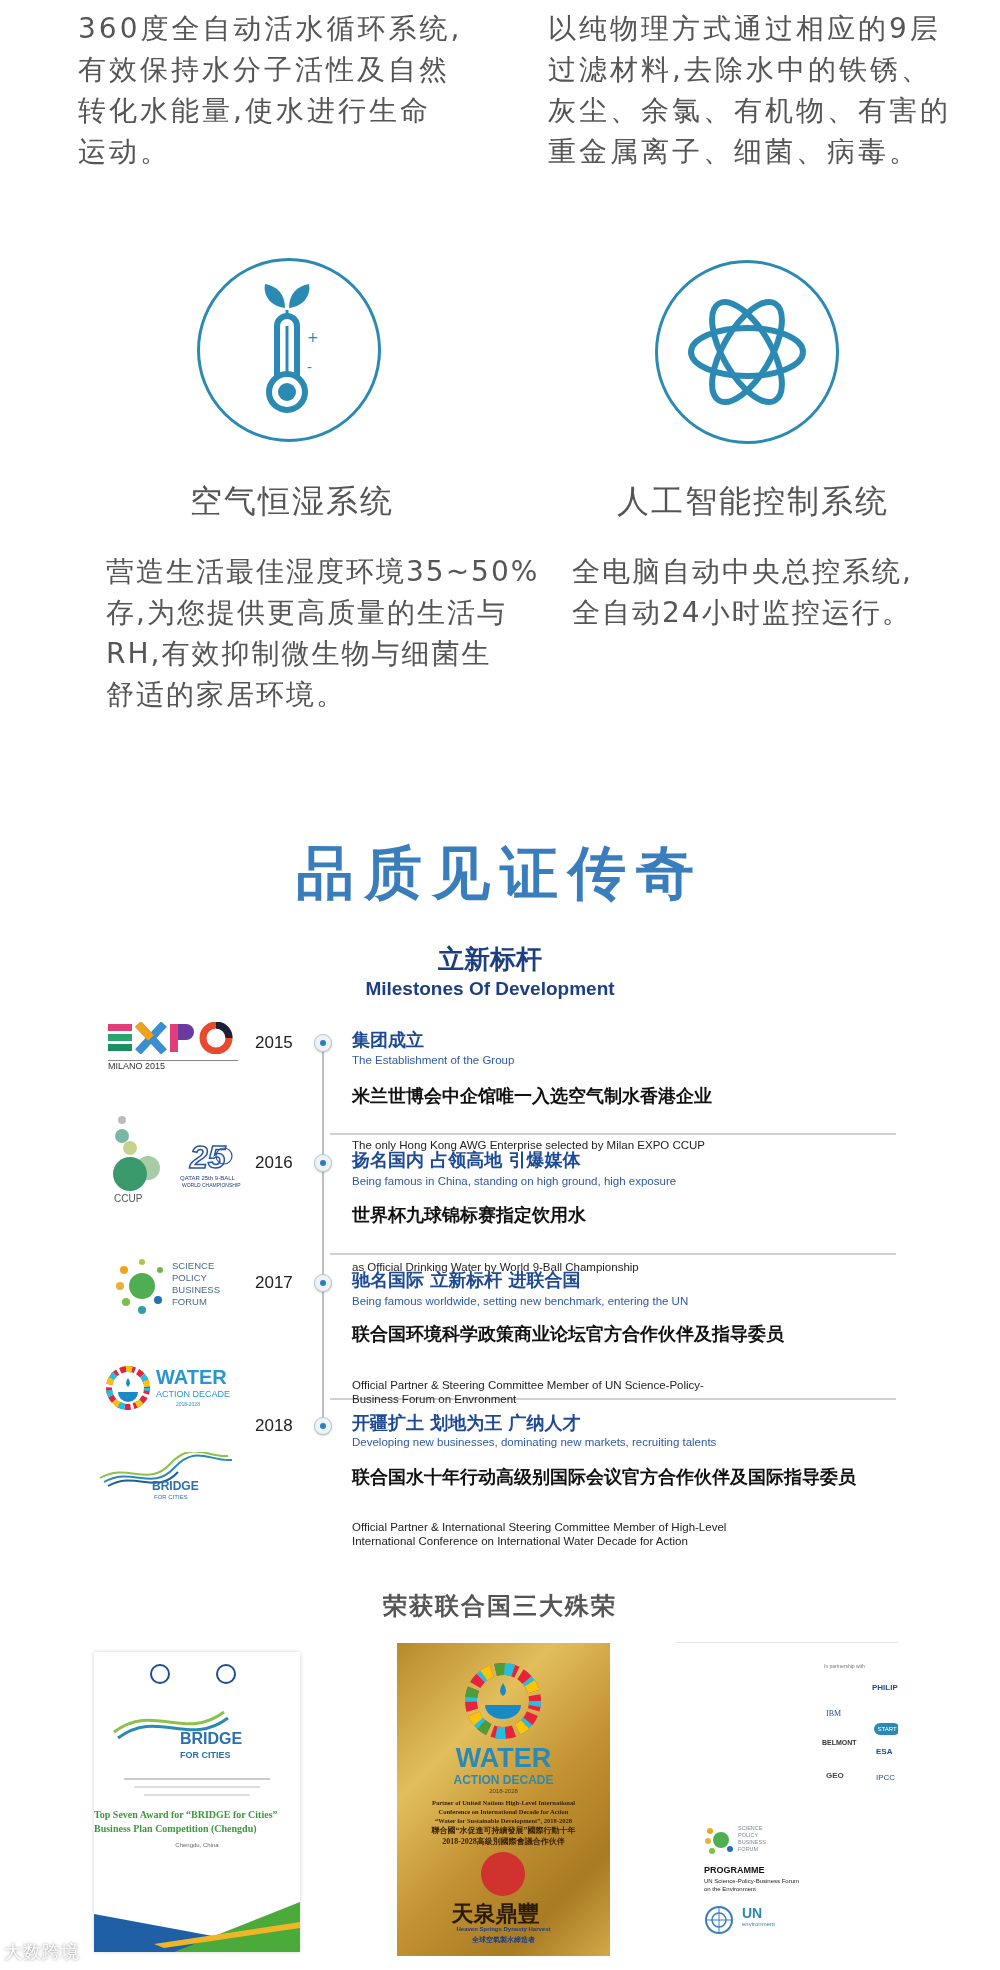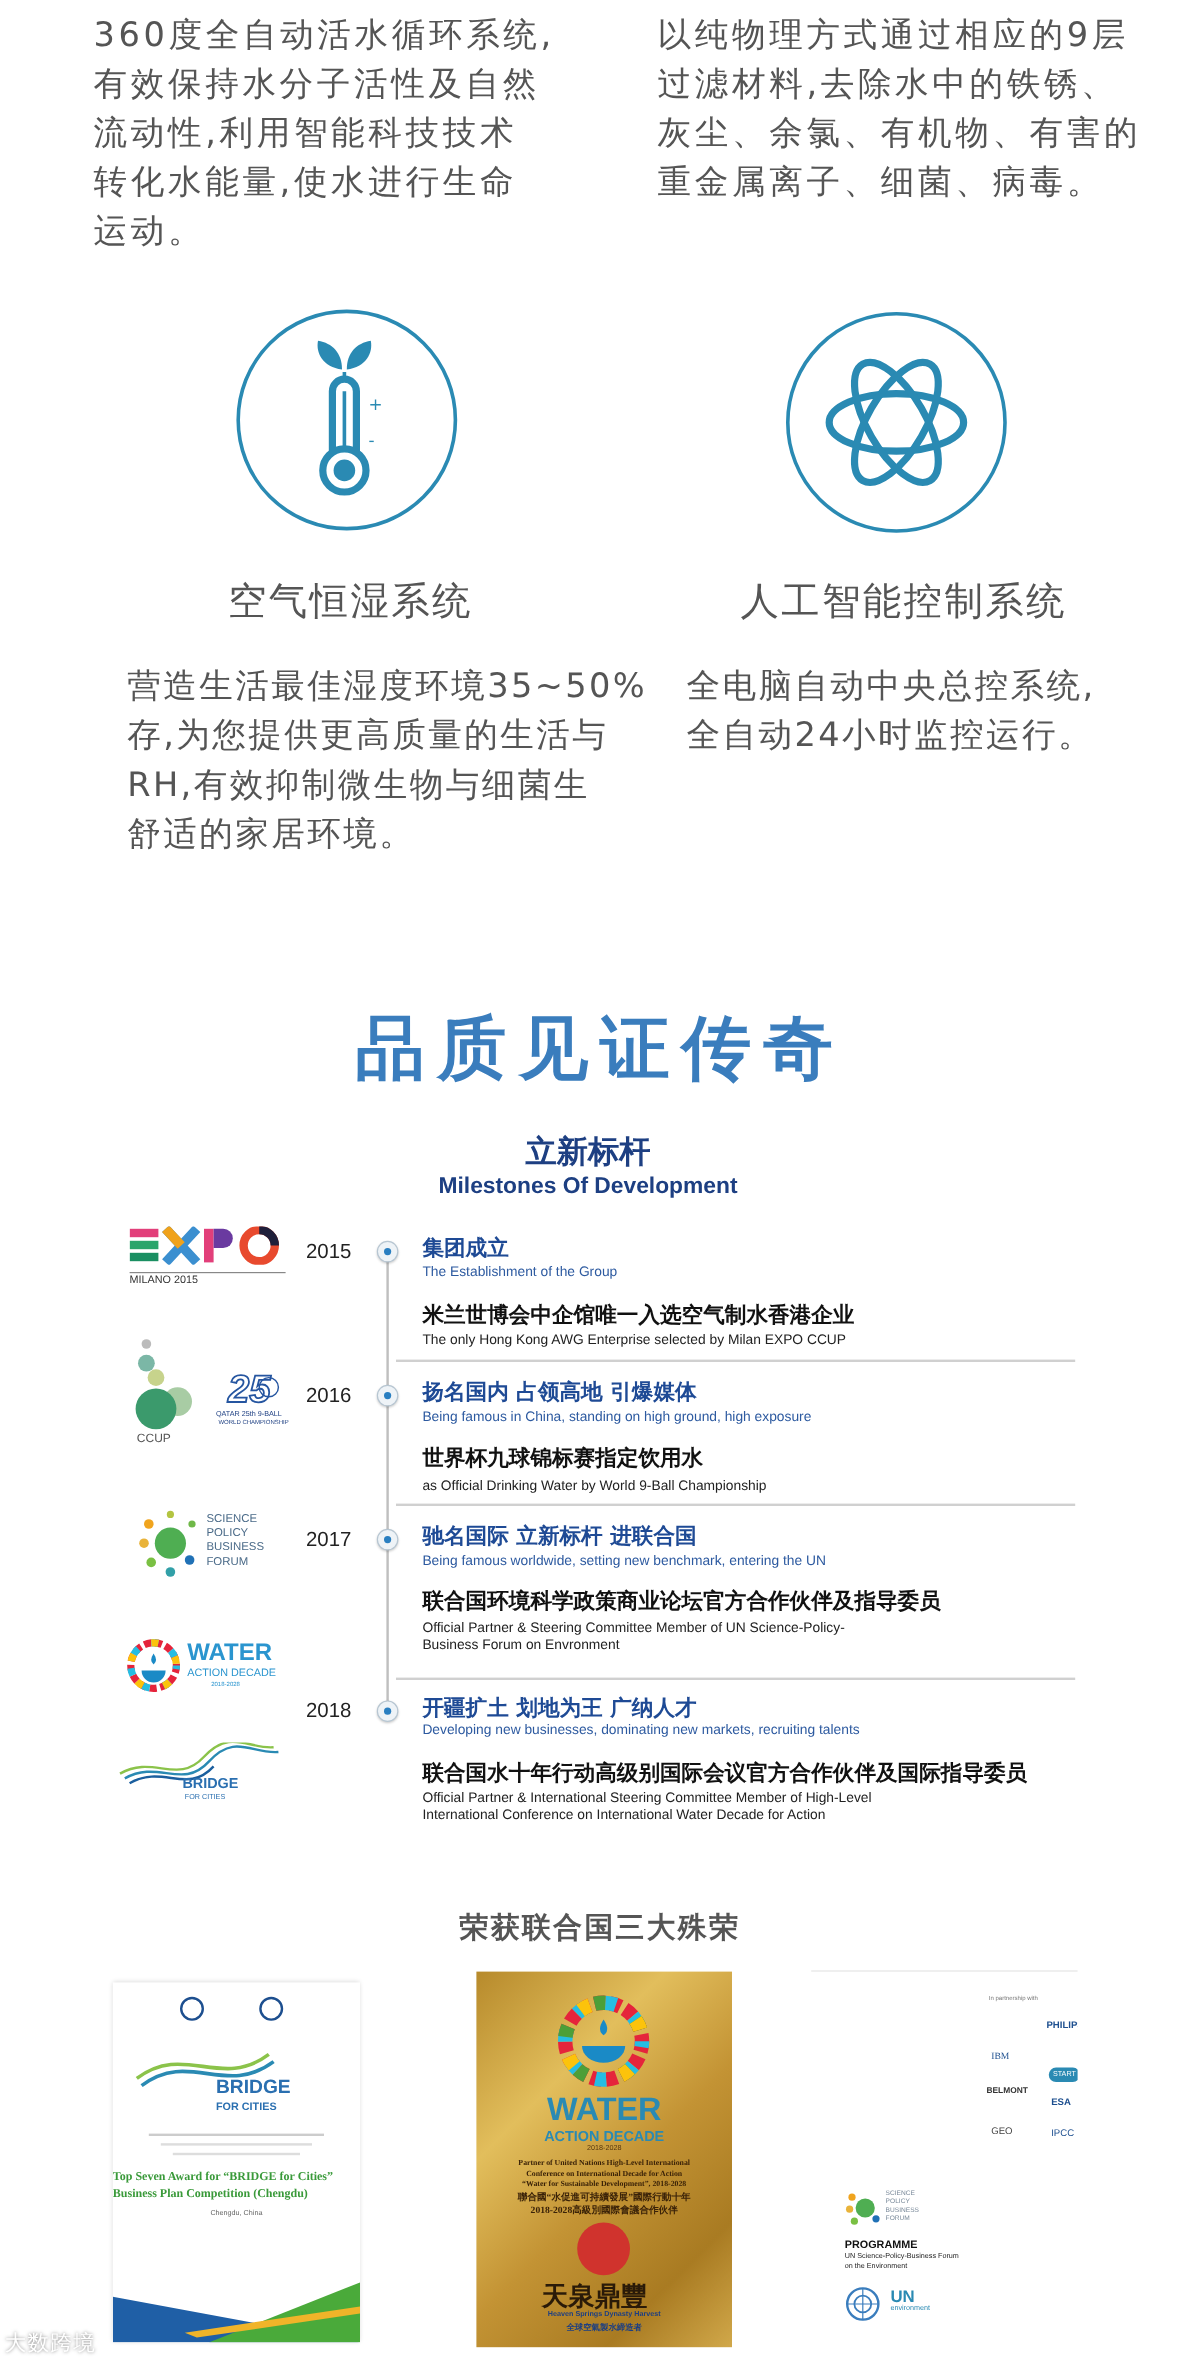--- a/index.html
+++ b/index.html
@@ -29,39 +29,38 @@
   .timeline-line { position: absolute; left: 322px; top: 1044px; width: 2px; height: 390px; background: #bfbfbf; }
   .divider { position: absolute; left: 330px; width: 566px; height: 2px; background: #d0d0d0; }
 
   .year { position: absolute; left: 255px; font-size: 17px; color: #222; font-family: "Liberation Sans", sans-serif; }
   .dot { position: absolute; left: 314px; width: 18px; height: 18px; border-radius: 50%; background: #eef3f7; border: 1px solid #b7c6d2; box-shadow: 0 1px 2px rgba(0,0,0,0.2); }
   .dot::after { content: ""; position: absolute; left: 5px; top: 5px; width: 6px; height: 6px; border-radius: 50%; background: #2a7fc1; }
 
   .ms-head { position: absolute; left: 352px; font-size: 18px; color: #1e4a95; white-space: nowrap; font-weight: bold; }
   .ms-head-en { position: absolute; left: 352px; font-size: 11.5px; color: #2d5aa0; font-family: "Liberation Sans", sans-serif; white-space: nowrap; }
   .ms-detail { position: absolute; left: 352px; font-size: 18px; color: #111; white-space: nowrap; font-weight: bold; }
-  .ms-detail-en { position: absolute; left: 352px; font-size: 11.5px; color: #222; font-family: "Liberation Sans", sans-serif; line-height: 14px; }
+  .ms-detail-en { position: absolute; left: 352px; font-size: 11.5px; color: #222; font-family: "Liberation Sans", sans-serif; line-height: 14px; margin-top: 28px; }
 
   .logo { position: absolute; }
   #honors-title { position: absolute; left: 0; width: 1000px; top: 1590px; text-align: center; font-size: 24px; font-weight: bold; color: #555; letter-spacing: 2px; }
 
   .cert { position: absolute; overflow: hidden; }
   #cert1 { left: 94px; top: 1652px; width: 206px; height: 300px; background: #fff; box-shadow: 0 0 4px rgba(0,0,0,0.18); }
   #cert2 { left: 397px; top: 1643px; width: 213px; height: 313px; background: linear-gradient(135deg, #b78a2b 0%, #e2be5c 30%, #c39334 55%, #a97b22 80%, #d1a84a 100%); }
   #cert3 { left: 676px; top: 1642px; width: 222px; height: 310px; background: #fff; border-top: 1px solid #e5e5e5; }
 
   .watermark { position: absolute; left: 4px; top: 1940px; font-size: 18px; color: #ffffff; text-shadow: 0 0 3px rgba(0,0,0,0.5); font-weight: normal; letter-spacing: 1px; }
 </style>
 </head>
 <body>
 
 <div class="para" id="p1">
   <span class="ln">360度全自动活水循环系统,</span>
   <span class="ln">有效保持水分子活性及自然</span>
-  <span class="ln">流动性,利用智能科技技术</span>
   <span class="ln">转化水能量,使水进行生命</span>
   <span class="ln">运动。</span>
 </div>
 <div class="para" id="p2">
   <span class="ln">以纯物理方式通过相应的9层</span>
   <span class="ln">过滤材料,去除水中的铁锈、</span>
   <span class="ln">灰尘、余氯、有机物、有害的</span>
   <span class="ln">重金属离子、细菌、病毒。</span>
 </div>
 
@@ -273,21 +272,21 @@
   <div style="position:absolute; left:0; width:213px; top:283px; text-align:center; font-size:6px; font-weight:bold; color:#1d3f82; font-family:'Liberation Sans',sans-serif;">Heaven Springs Dynasty Harvest</div>
   <div style="position:absolute; left:0; width:213px; top:292px; text-align:center; font-size:7px; font-weight:bold; color:#1d3f82;">全球空氣製水締造者</div>
 </div>
 
 <div class="cert" id="cert3">
   <div style="position:absolute; left:148px; top:20px; font-size:5px; color:#777; font-family:'Liberation Sans',sans-serif;">In partnership with</div>
   <div style="position:absolute; left:196px; top:40px; font-size:8px; font-weight:bold; color:#1d4f8f; font-family:'Liberation Sans',sans-serif;">PHILIPS</div>
   <div style="position:absolute; left:150px; top:66px; font-size:8px; color:#1d4f8f; font-family:'Liberation Serif',serif;">IBM</div>
   <div style="position:absolute; left:198px; top:80px; width:26px; height:12px; border-radius:6px; background:#2a8ab3; color:#fff; font-size:6px; text-align:center; line-height:12px; font-family:'Liberation Sans',sans-serif;">START</div>
   <div style="position:absolute; left:146px; top:96px; font-size:7px; font-weight:bold; color:#333; font-family:'Liberation Sans',sans-serif;">BELMONT</div>
-  <div style="position:absolute; left:150px; top:128px; font-size:8px; font-weight:normal; color:#444; font-family:'Liberation Sans',sans-serif;">GEO</div>
+  <div style="position:absolute; left:150px; top:128px; font-size:8px; font-weight:bold; color:#444; font-family:'Liberation Sans',sans-serif;">GEO</div>
   <div style="position:absolute; left:200px; top:130px; font-size:8px; color:#1d4f8f; font-family:'Liberation Sans',sans-serif;">IPCC</div>
   <div style="position:absolute; left:200px; top:104px; font-size:8px; font-weight:bold; color:#1d4f8f; font-family:'Liberation Sans',sans-serif;">ESA</div>
   <svg width="34" height="34" viewBox="0 0 34 34" style="position:absolute; left:28px; top:180px;">
     <circle cx="17" cy="17" r="8" fill="#4fae52"></circle>
     <circle cx="6" cy="8" r="3" fill="#f0a41e"></circle>
       <circle cx="4" cy="18" r="3" fill="#e9b33a"></circle>
     <circle cx="8" cy="28" r="3" fill="#7ac043"></circle>
       <circle cx="26" cy="26" r="3" fill="#2071b6"></circle>
   </svg>
   <div style="position:absolute; left:62px; top:182px; font-size:5.5px; line-height:7px; color:#7a8a9a; font-family:'Liberation Sans',sans-serif;">

